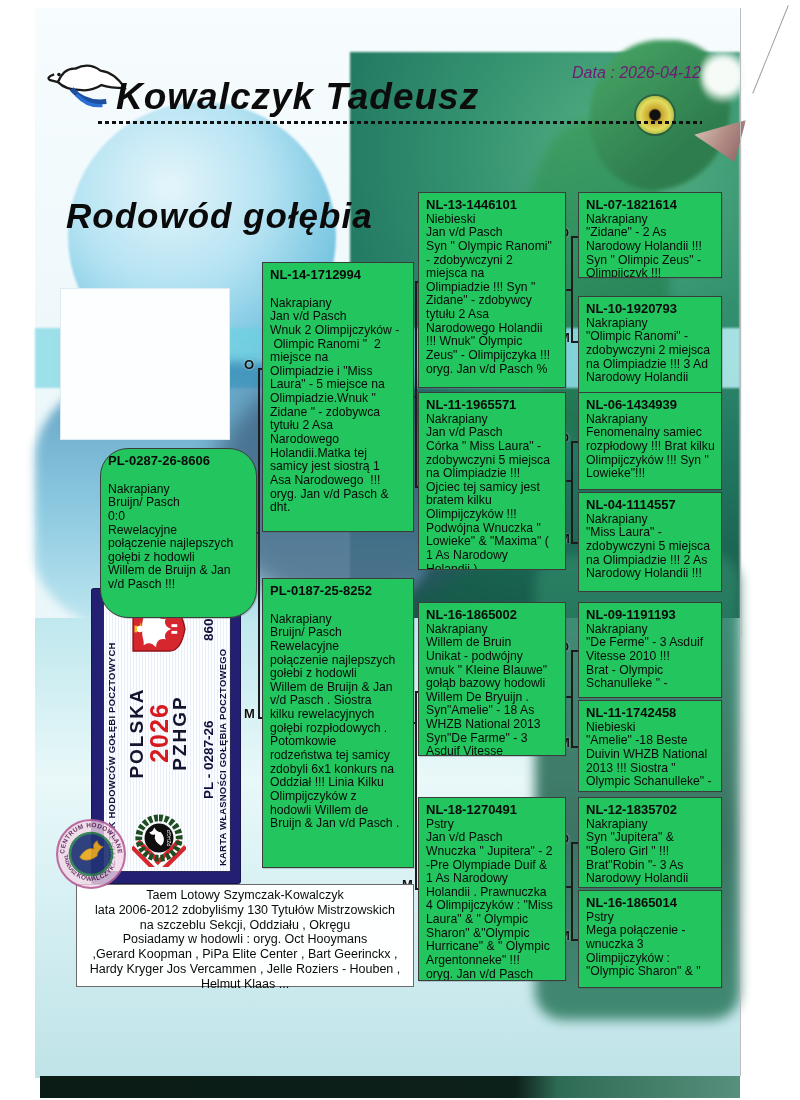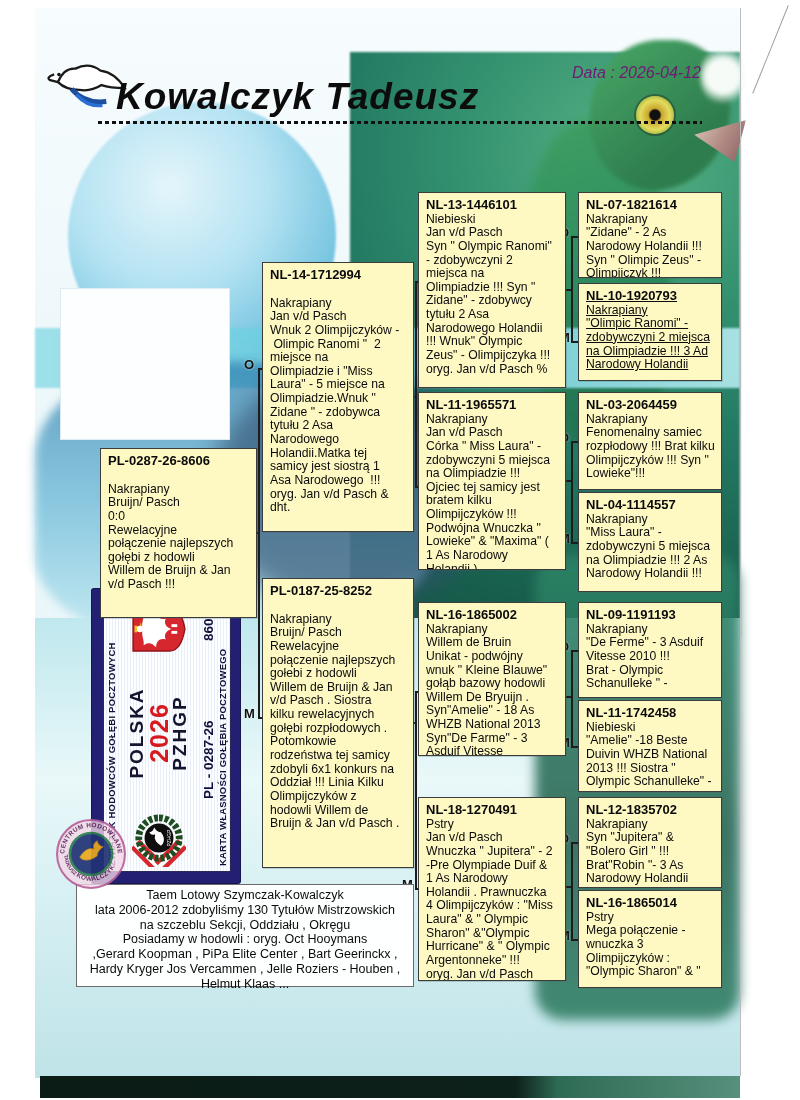--- a/index.html
+++ b/index.html
@@ -47,21 +47,21 @@
     background:repeating-linear-gradient(90deg,#111 0 4px, transparent 4px 7px); }
   .date-label { position:absolute; left:572px; top:64px; font-size:16px; font-style:italic; color:#701a75; z-index:20; }
   .address { position:absolute; left:95px; top:122px; font-size:16px; font-style:italic; color:#0d0d0d; line-height:1.4; white-space:pre-line; z-index:20; }
   .doc-title { position:absolute; left:66px; top:196px; font-size:35px; font-weight:bold; font-style:italic; color:#0a0a0a; letter-spacing:1px; z-index:20; }
   .logo { position:absolute; left:42px; top:58px; z-index:20; }
 
   
   .photo-box { position:absolute; left:60px; top:288px; width:170px; height:152px; background:#fdfeff; border:1px solid #dcecf2; z-index:15; }
 
   
-  .pbox { position:absolute; background:#fef9c3; border:1px solid #3c3c3c; padding:5px 4px 1px 7px;
+  .pbox { position:absolute; background:#22c55e; border:1px solid #3c3c3c; padding:5px 4px 1px 7px;
     font-size:12.2px; line-height:1.12; color:#0a0a0a; overflow:hidden; z-index:20;
     box-shadow:1px 1px 0 rgba(70,90,90,.25); }
   .pbox .ring { font-weight:bold; font-size:13px; }
   .pbox.gap .ring { margin-bottom:14px; }
   .pbox .body { white-space:pre-wrap; }
 
   
   .ln { position:absolute; background:#1c1c1c; z-index:15; }
   .pm { position:absolute; font-size:13px; font-weight:bold; color:#101010; z-index:16; text-shadow:0 0 2px rgba(255,255,255,.7); }
 
@@ -115,24 +115,25 @@
 
   <svg class="logo" width="88" height="58" viewBox="0 0 90 60">
     <path d="M12 17 Q3 20 8 23 L16 25 Q22 10 34 11 Q48 4 60 13 Q75 15 85 31 Q70 31 61 28 Q50 35 38 33 Q24 33 16 25" fill="#ffffff" stroke="#1a1a1a" stroke-width="2.4"></path>
     <circle cx="17" cy="17" r="1.8" fill="#111"></circle>
     <path d="M30 32 Q44 48 66 45" fill="none" stroke="#1c4fa0" stroke-width="5"></path>
     <path d="M35 38 Q47 51 62 49" fill="none" stroke="#2a6fd6" stroke-width="3.6"></path>
   </svg>
   <div class="brand-title">Kowalczyk Tadeusz</div>
   <div class="brand-underline"></div>
   <div class="date-label">Data : 2026-04-12</div>
+  <div class="doc-title">Rodowód gołębia</div>
 
   <div class="photo-box"></div>
 
-  <div class="pbox gap" style="left:100px; top:448px; width:157px; height:170px;">
+  <div class="pbox gap" style="left:100px; top:448px; width:157px; height:170px;border-radius:28px;">
     <div class="ring">PL-0287-26-8606</div>
     <div class="body">Nakrapiany
 Bruijn/ Pasch
 0:0
 Rewelacyjne
 połączenie najlepszych
 gołębi z hodowli
 Willem de Bruijn &amp; Jan
 v/d Pasch !!!</div>
   </div>
@@ -238,30 +239,30 @@
   </div>
 
   <div class="pbox" style="left:578px; top:192px; width:144px; height:86px;">
     <div class="ring">NL-07-1821614</div>
     <div class="body">Nakrapiany
 "Zidane" - 2 As
 Narodowy Holandii !!!
 Syn " Olimpic Zeus" -
 Olimpijczyk !!!</div>
   </div>
-  <div class="pbox" style="left:578px; top:283px; width:144px; height:98px;text-decoration:underline;">
+  <div class="pbox" style="left:578px; top:296px; width:144px; height:98px;">
     <div class="ring">NL-10-1920793</div>
     <div class="body">Nakrapiany
 "Olimpic Ranomi" -
 zdobywczyni 2 miejsca
 na Olimpiadzie !!! 3 Ad
 Narodowy Holandii</div>
   </div>
   <div class="pbox" style="left:578px; top:392px; width:144px; height:98px;">
-    <div class="ring">NL-03-2064459</div>
+    <div class="ring">NL-06-1434939</div>
     <div class="body">Nakrapiany
 Fenomenalny samiec
 rozpłodowy !!! Brat kilku
 Olimpijczyków !!! Syn "
 Lowieke"!!!</div>
   </div>
   <div class="pbox" style="left:578px; top:492px; width:144px; height:100px;">
     <div class="ring">NL-04-1114557</div>
     <div class="body">Nakrapiany
 "Miss Laura" -

